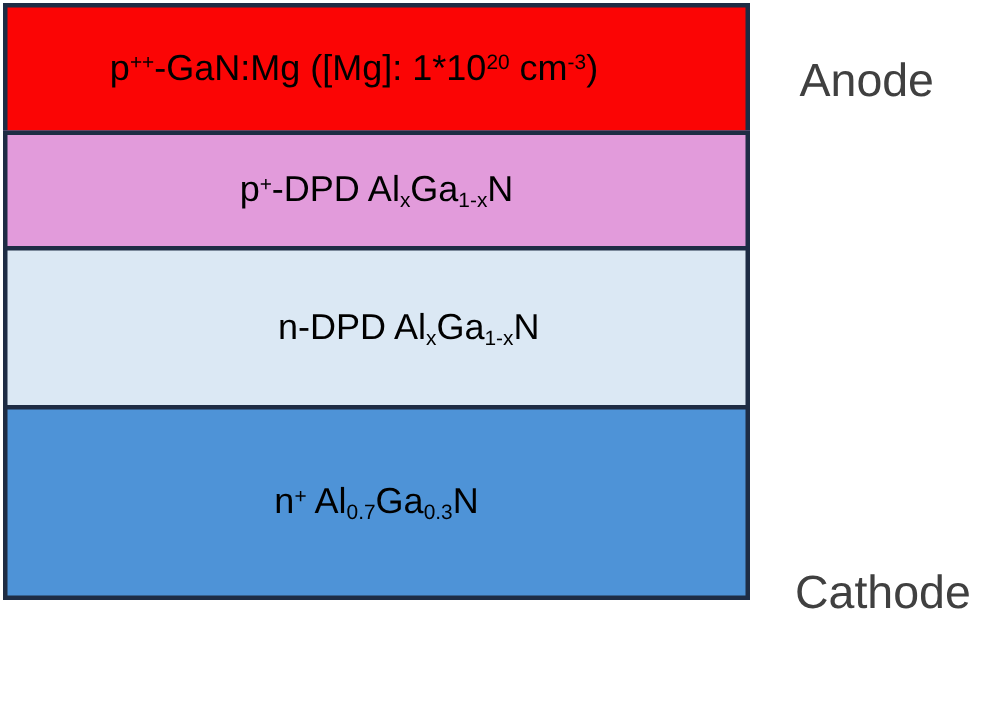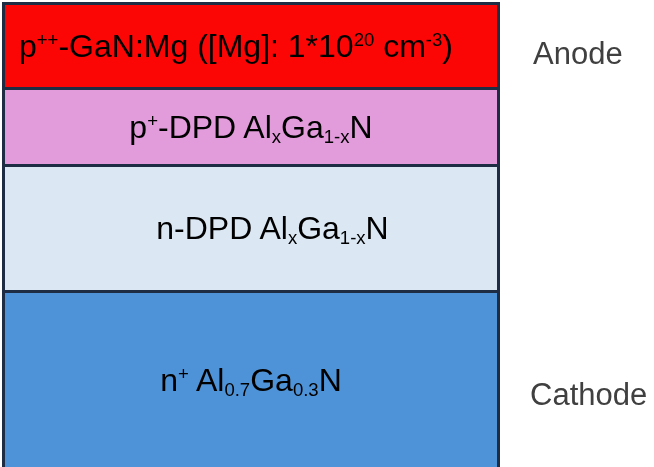--- a/index.html
+++ b/index.html
@@ -20,28 +20,28 @@
     left: 2px;
     top: 2px;
     width: 498px;
   }
   .layer {
     box-sizing: border-box;
     border: 3px solid var(--border, #1E2C44);
     display: flex;
     align-items: center;
     justify-content: center;
-    font-size: 32px;
+    font-size: 24px;
     line-height: 1.15;
     white-space: nowrap;
   }
   .layer-0 { height: 88px; padding-right: 30px; }
   .layer-1 { height: 80px;  margin-top: -3px; }
-  .layer-2 { height: 129px; margin-top: -3px; padding-left: 43px; }
-  .layer-3 { height: 180px; margin-top: -3px; }
+  .layer-2 { height: 109px; margin-top: -3px; padding-left: 43px; }
+  .layer-3 { height: 130px; margin-top: -3px; }
   .layer .sup {
     font-size: 0.58em;
     position: relative;
     top: -0.55em;
     letter-spacing: 0;
   }
   .layer .sub {
     font-size: 0.58em;
     position: relative;
     top: 0.28em;

